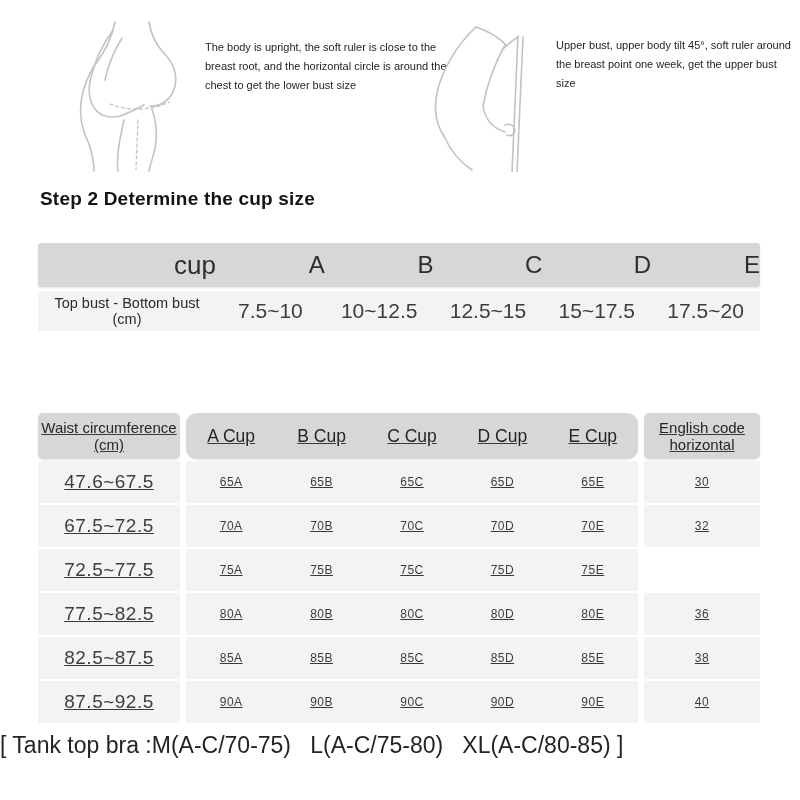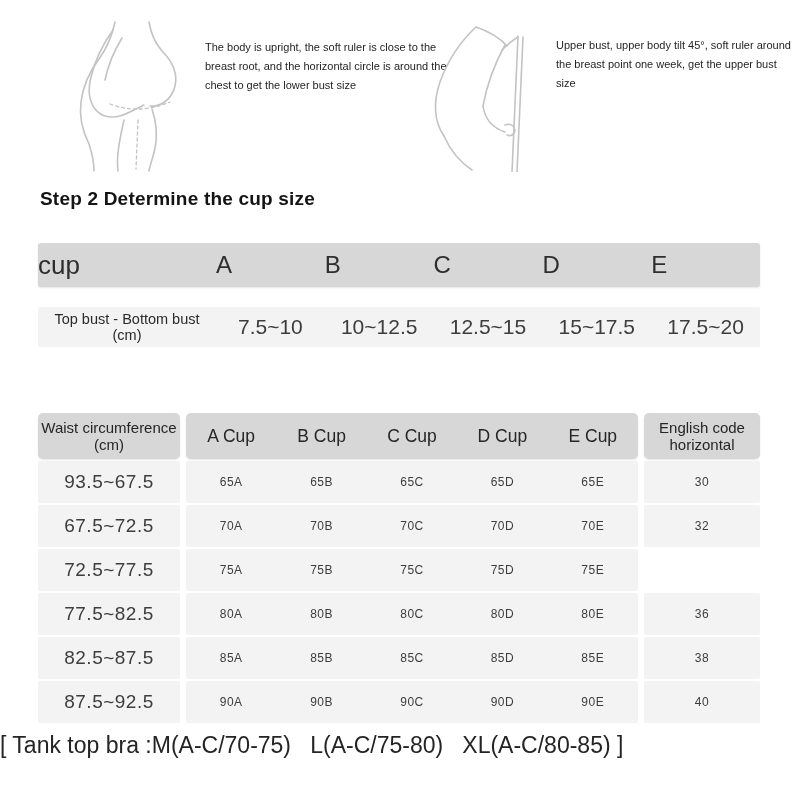--- a/index.html
+++ b/index.html
@@ -25,35 +25,35 @@
 
   
   .step-title{position:absolute;left:40px;font-size:19px;font-weight:bold;color:var(--heading-color);letter-spacing:.2px;}
   .step2-title{top:188px;}
   .step3-title{top:365px;}
 
   
   .cup-table{position:absolute;left:38px;top:243px;width:722px;}
   .cup-row{display:grid;grid-template-columns:178px repeat(5,1fr);align-items:center;}
   .cup-head{height:44px;background:var(--header-bg);border-radius:3px;box-shadow:0 1px 2px rgba(0,0,0,.10);}
-  .cup-body{height:40px;background:var(--row-bg);margin-top:20px;border-radius:2px;}
-  .cup-head .cell{font-size:24px;color:#2e2e2e;text-align:left;}
+  .cup-body{height:40px;background:var(--row-bg);margin-top:4px;border-radius:2px;}
+  .cup-head .cell{font-size:24px;color:#2e2e2e;text-align:right;}
   .cup-head .cell.first{font-size:26px;}
   .cup-body .cell{font-size:21px;color:#3d3d3d;text-align:center;}
   .cup-body .cell.first{font-size:14.5px;color:#2a2a2a;}
 
   
   .size-table{position:absolute;left:38px;top:413px;width:722px;}
-  .s3-grid{display:grid;grid-template-columns:142px 452px 116px;column-gap:6px;}
+  .s3-grid{display:grid;grid-template-columns:142px 452px 116px;column-gap:6px;text-decoration:underline;}
   .s3-header .seg{height:46px;background:var(--header-bg);border-radius:5px;box-shadow:0 1px 2px rgba(0,0,0,.10);
                   display:flex;align-items:center;justify-content:center;text-align:center;}
   .s3-header{margin-bottom:2px;}
   .two-line{font-size:15px;line-height:17px;color:#262626;}
   .cups-head{display:grid;grid-template-columns:repeat(5,1fr);height:46px;background:var(--header-bg);
-             border-radius:5px;box-shadow:0 1px 2px rgba(0,0,0,.10);align-items:center;}
+             border-radius:11px;box-shadow:0 1px 2px rgba(0,0,0,.10);align-items:center;}
   .cups-head .cell{font-size:17.5px;color:#262626;text-align:center;}
   .s3-row{margin-top:2px;}
   .s3-row .seg{height:42px;background:var(--row-bg);border-radius:2px;display:flex;align-items:center;justify-content:center;}
   .s3-row .seg.cups{display:grid;grid-template-columns:repeat(5,1fr);align-items:center;}
   .s3-row .cell{font-size:12px;color:#3d3d3d;text-align:center;letter-spacing:.5px;}
   .s3-row .waist-cell{font-size:19px;}
 
   
   .footer-note{position:absolute;left:0;top:732px;width:800px;text-align:left;
                font-size:23px;color:#242424;white-space:pre-wrap;}
@@ -121,21 +121,21 @@
         <div class="cell">A Cup</div>
         <div class="cell">B Cup</div>
         <div class="cell">C Cup</div>
         <div class="cell">D Cup</div>
         <div class="cell">E Cup</div>
       </div>
       <div class="seg two-line">English code horizontal</div>
     </div>
 
     <div class="s3-grid s3-row">
-      <div class="seg cell waist-cell">93.5~67.5</div>
+      <div class="seg cell waist-cell">47.6~67.5</div>
       <div class="seg cups">
         <div class="cell">65A</div>
         <div class="cell">65B</div>
         <div class="cell">65C</div>
         <div class="cell">65D</div>
         <div class="cell">65E</div>
       </div>
       <div class="seg cell">30</div>
     </div>
 

